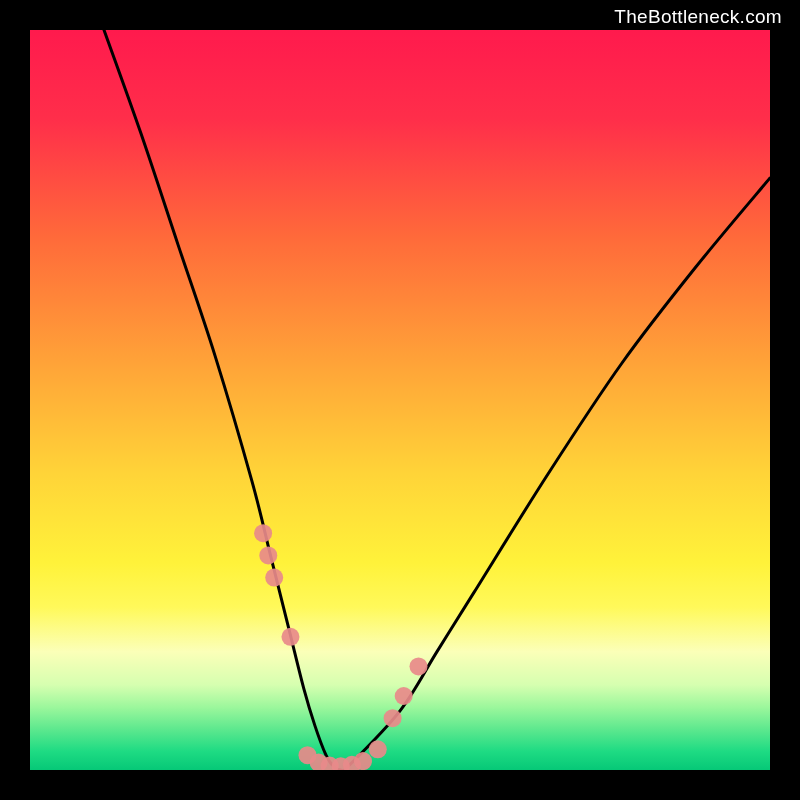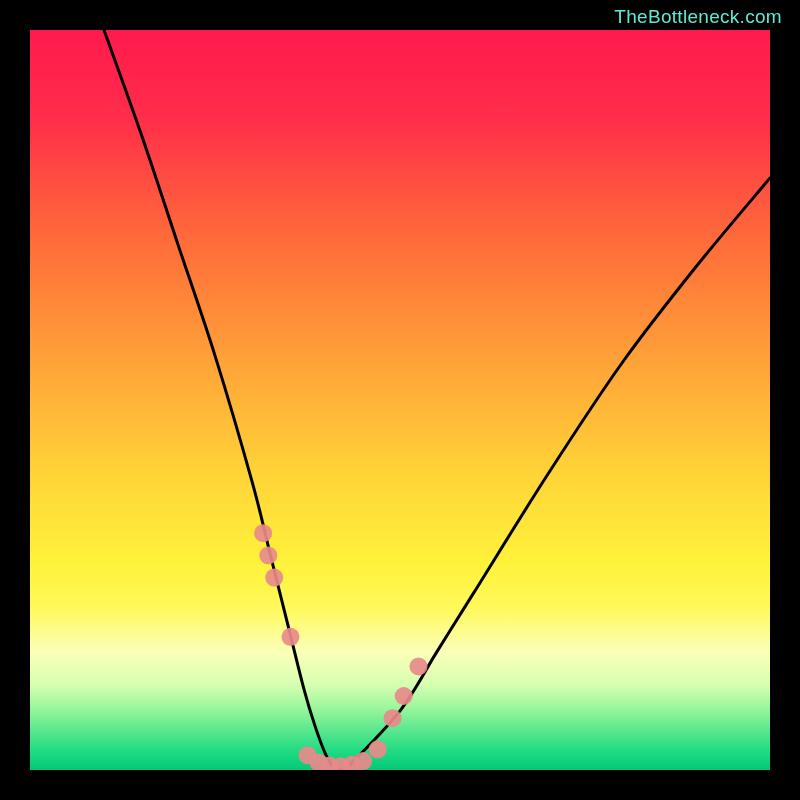--- a/index.html
+++ b/index.html
@@ -24,21 +24,21 @@
     top: 30px;
     left: 30px;
     width: 740px;
     height: 740px;
     overflow: hidden;
   }
   .watermark {
     position: absolute;
     top: 6px;
     right: 18px;
-    color: #5eead4;
+    color: #ffffff;
     font-size: 19px;
     font-weight: 500;
     letter-spacing: 0.3px;
   }
   svg {
     display: block;
   }
 </style>
 </head>
 <body>

